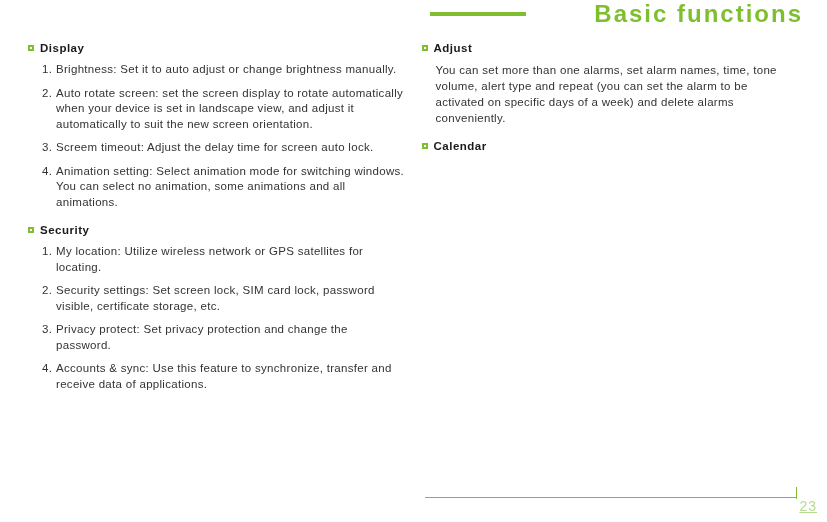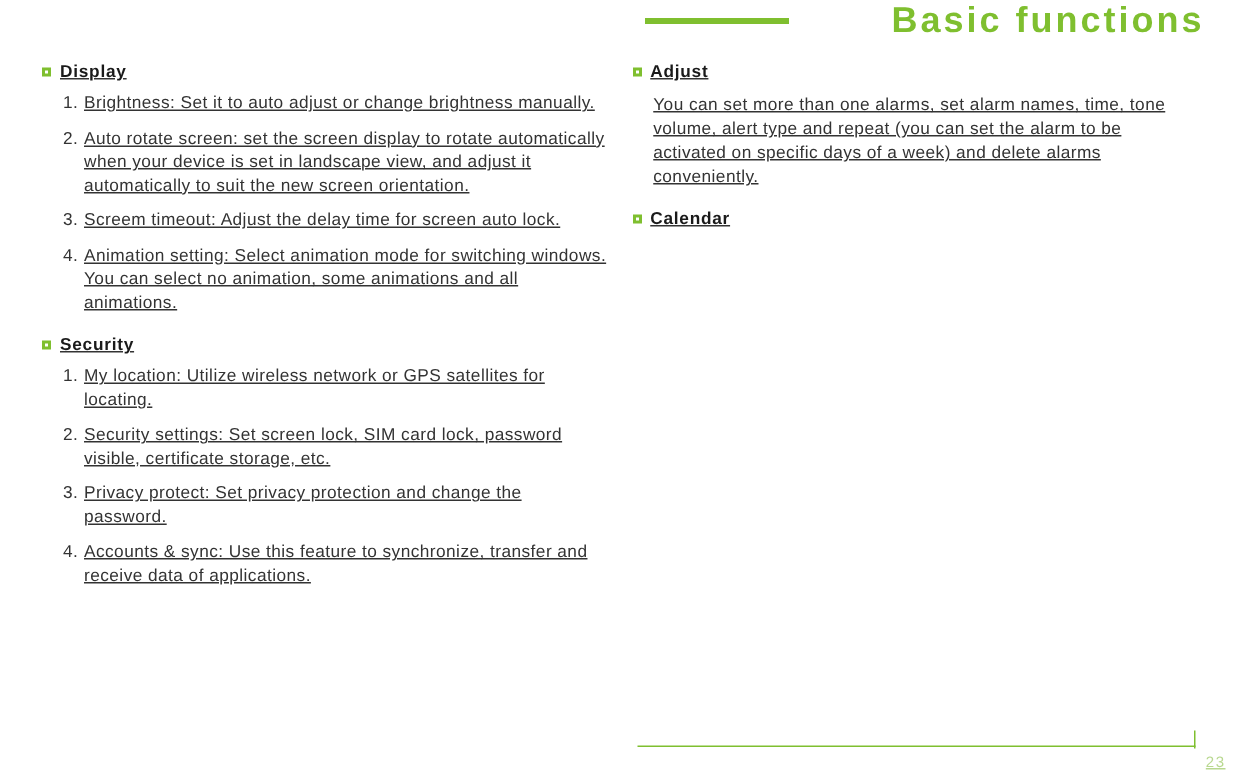--- a/index.html
+++ b/index.html
@@ -34,21 +34,20 @@
     top: 0;
     font-size: 24px;
     font-weight: bold;
     letter-spacing: 2px;
     color: #7fbf2f;
   }
   .content {
     display: flex;
     padding: 18px 28px 0 28px;
     column-gap: 16px;
-    text-decoration: underline;
   }
   .col {
     width: 50%;
   }
   .section-head {
     display: flex;
     align-items: center;
     margin-bottom: 8px;
     margin-top: 14px;
   }
@@ -114,21 +113,21 @@
     right: 19px;
     bottom: 15px;
     height: 12px;
     border-left: 1px solid #7fbf2f;
     width:1px;
   }
   .page-number {
     position: absolute;
     right: 0;
     bottom: 0;
-    font-size: 10px;
+    font-size: 14px;
     color: #b8d88f;
     letter-spacing: 1px;
     text-decoration: underline;
   }
 </style>
 </head>
 <body>
 
 <div class="header">
   <div class="header-bar"></div>

